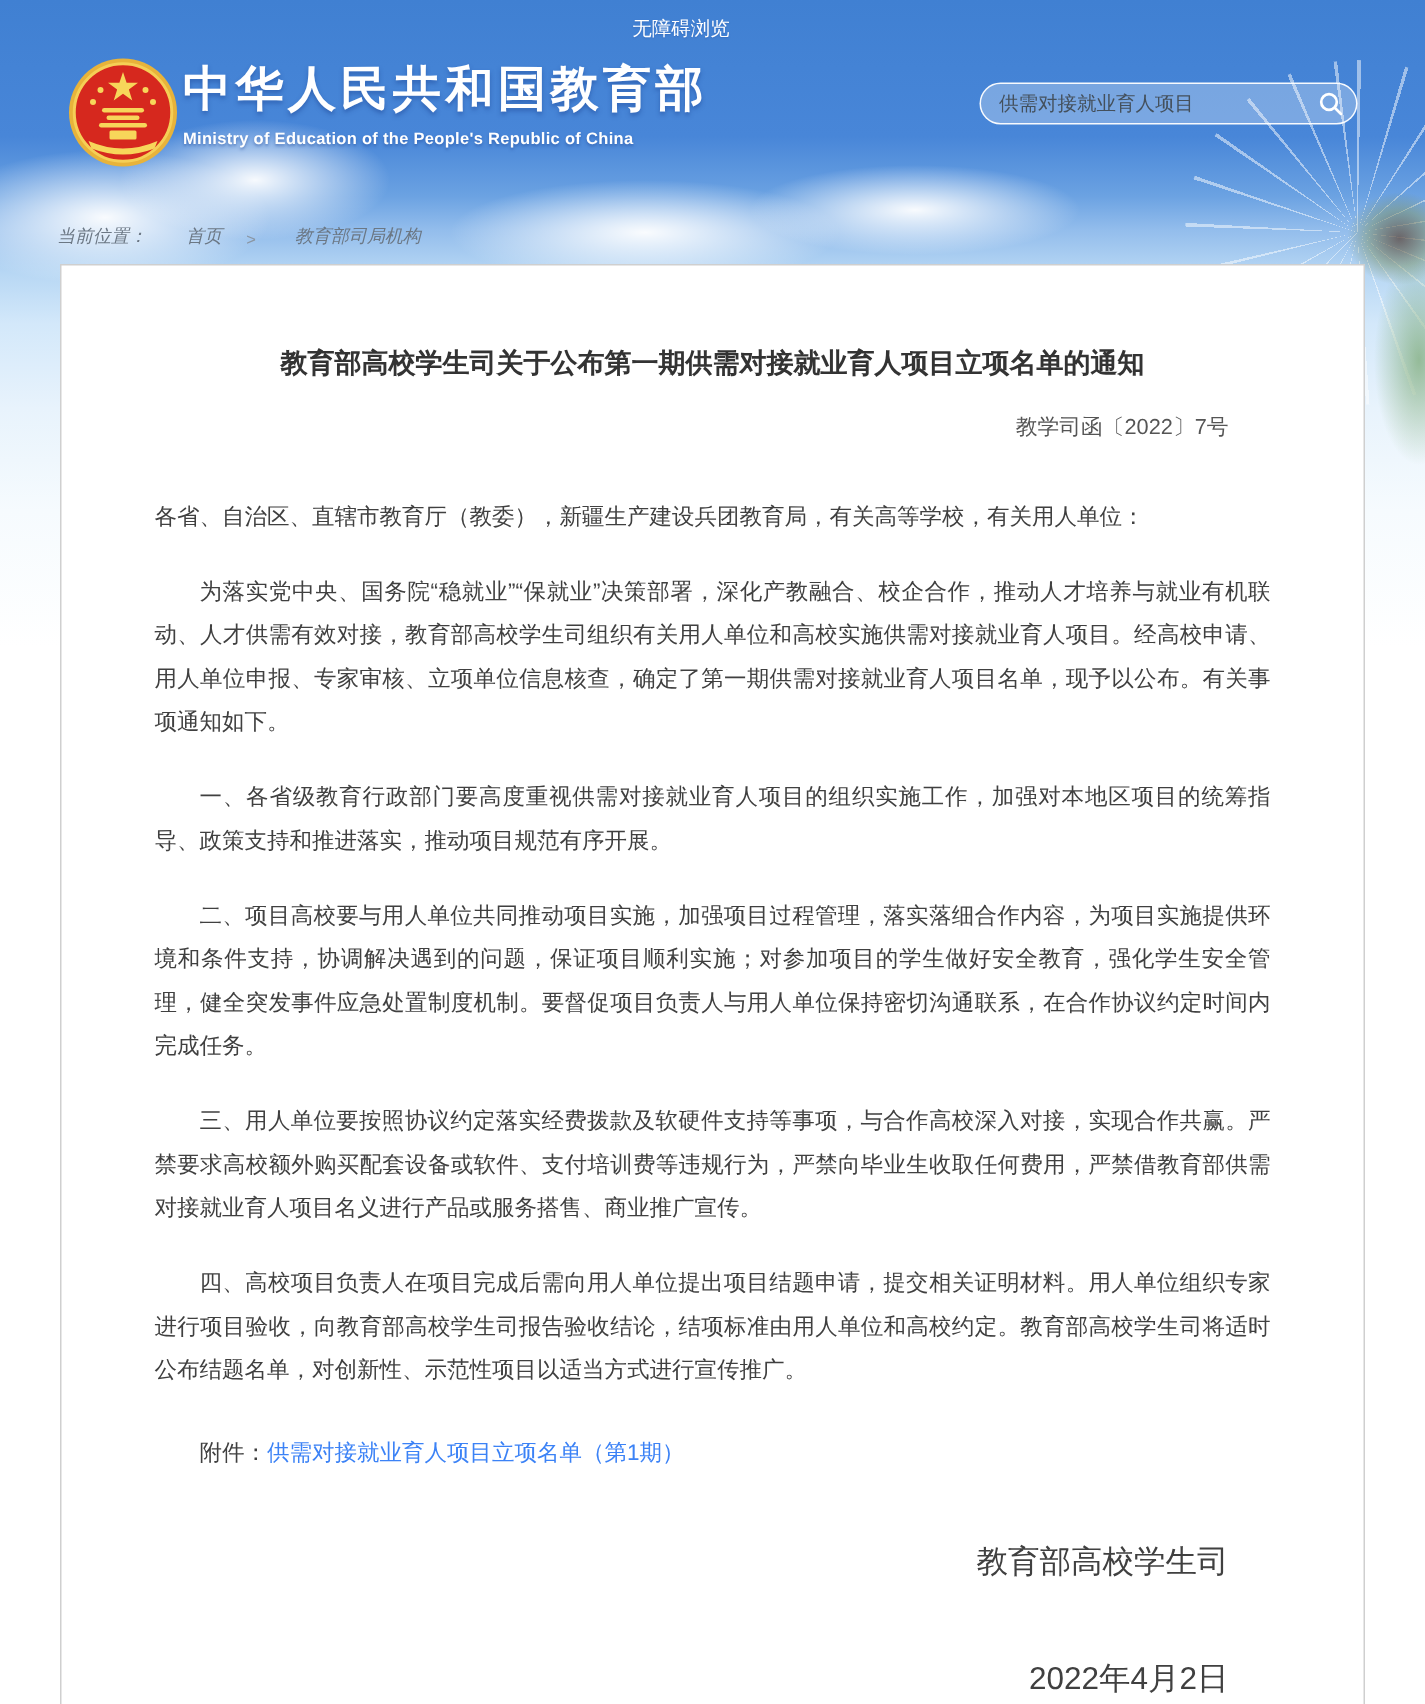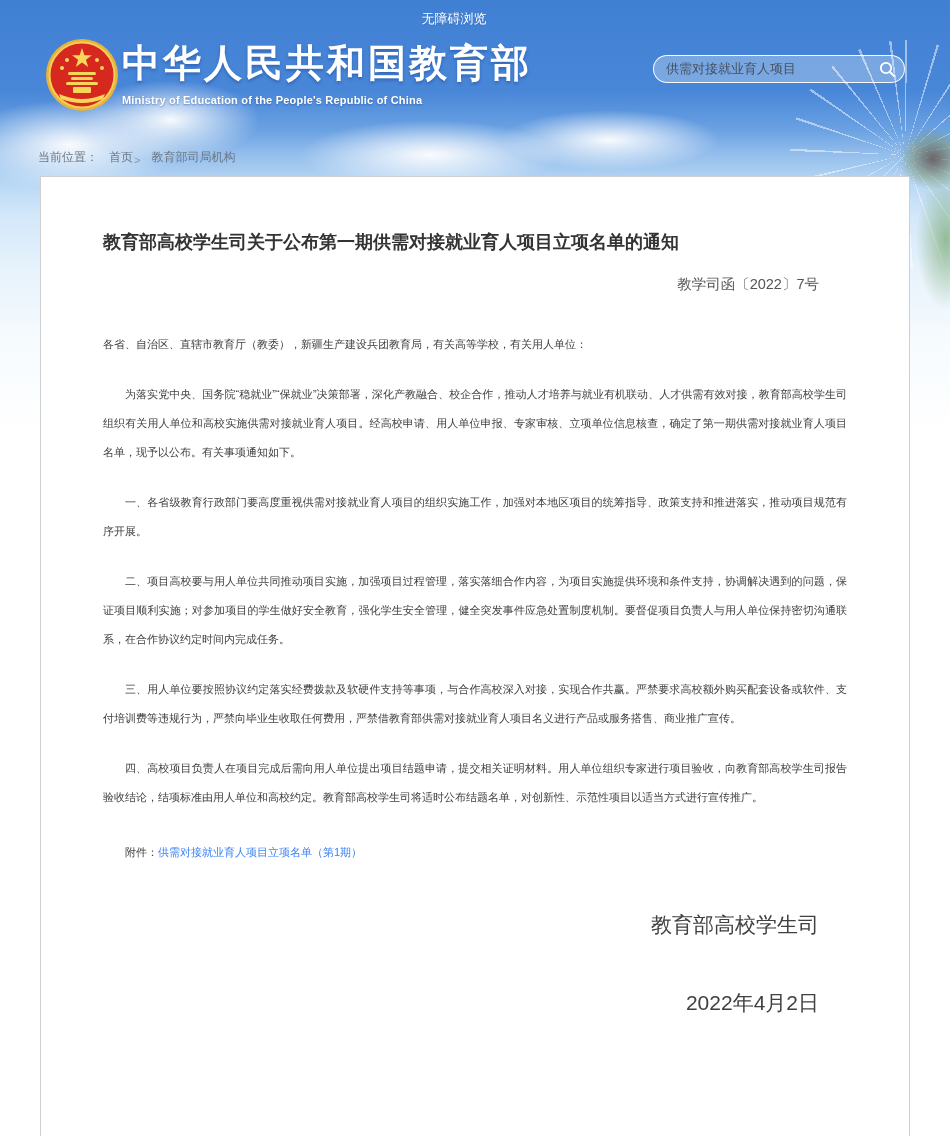--- a/index.html
+++ b/index.html
@@ -53,21 +53,21 @@
     display: inline-flex; align-items: center; gap: 5px;
     text-shadow: 0 1px 1px rgba(40,80,160,.35);
   }
   .caret { font-size: 11px; color: #cfe2ff; line-height: 1; }
 
   
   .header { position: absolute; top: 34px; left: 0; right: 0; height: 110px; z-index: 4; }
   .emblem { position: absolute; left: 45px; top: 4px; width: 74px; height: 74px; }
   .titles { position: absolute; left: 122px; top: 4px; }
   .site-title {
-    font-size: 38px; font-weight: bold; color: #ffffff; letter-spacing: 3px;
+    font-size: 32px; font-weight: bold; color: #ffffff; letter-spacing: 3px;
     text-shadow: 0 2px 3px rgba(30,70,150,.5);
   }
   .site-subtitle {
     margin-top: 5px; font-size: 11px; font-weight: bold; color: #ffffff;
     text-shadow: 0 1px 2px rgba(30,70,150,.5); letter-spacing: .2px;
   }
   .searchbox {
     position: absolute; right: 45px; top: 21px; width: 252px; height: 28px;
     border: 1px solid rgba(255,255,255,.95); border-radius: 14px;
     background: rgba(255,255,255,.28);
@@ -75,41 +75,41 @@
   }
   .searchbox input {
     flex: 1; border: none; outline: none; background: transparent;
     font-size: 13px; color: #44505c; font-family: inherit;
   }
   .search-btn { width: 18px; height: 18px; cursor: pointer; display: inline-flex; }
 
   
   .breadcrumb {
     position: absolute; top: 149px; left: 38px; z-index: 4;
-    font-size: 12px; color: #6b7784; display: flex; gap: 1px; align-items: flex-end;
+    font-size: 12px; color: #6b7784; display: flex; gap: 16px; align-items: flex-end; font-style: italic;
   }
   .breadcrumb a { color: #6b7784; text-decoration: none; cursor: pointer; margin-left: 10px; }
   .crumb-sep { color: #8a96a3; font-size: 11px; }
 
   
   .panel {
     position: absolute; top: 176px; left: 40px; width: 870px; height: 980px;
     background: #ffffff; border: 1px solid #cfcfcf;
     padding: 52px 62px 40px 62px; z-index: 3;
   }
   .doc-title {
-    font-size: 18px; font-weight: bold; color: #333333; 
+    font-size: 18px; font-weight: bold; color: #333333; text-align: center;
     line-height: 26px; margin-bottom: 20px;
   }
   .doc-number {
     text-align: right; padding-right: 28px; font-size: 14.5px; color: #555555;
     margin-bottom: 36px;
   }
   .doc-body p {
-    font-size: 11px; color: #404040; line-height: 29px;
+    font-size: 15px; color: #404040; line-height: 29px;
     text-align: justify; margin-bottom: 21px;
   }
   .doc-body p.indent { text-indent: 2em; }
   .salutation { text-indent: 0; }
   .attachment { text-indent: 2em; margin-top: 26px; }
   .attachment a { color: #3b82f6; text-decoration: none; cursor: pointer; }
   .signer, .sign-date {
     font-size: 21px; color: #404040; text-align: right; padding-right: 28px;
   }
   .signer { margin-top: 44px; }

